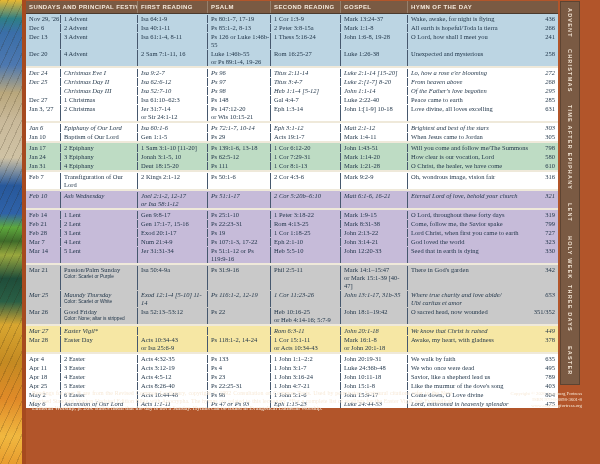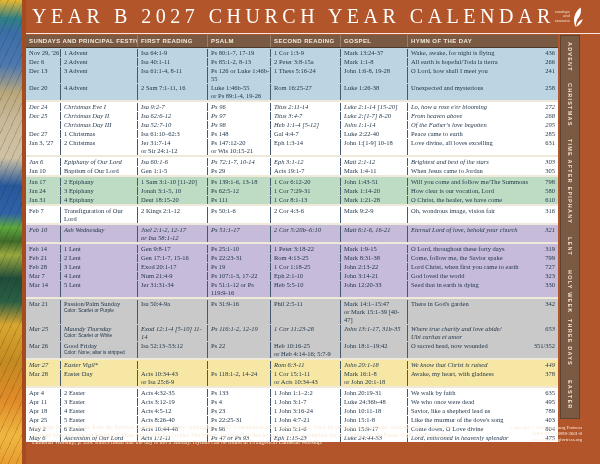--- a/index.html
+++ b/index.html
@@ -65,34 +65,20 @@
   .foot-left{flex:1;font-size:5.9px;line-height:7.6px;text-align:justify;}
   .foot-right{flex:0 0 120px;text-align:right;font-size:4.8px;line-height:6px;padding-top:1px;}
 </style>
 </head>
 <body>
 
 <div id="app">
   <div class="art"></div>
   <div class="right-col">
 
-    <div class="titlebar">
-      <h1 class="title">YEAR B 2027 CHURCH YEAR CALENDAR</h1>
-      <div class="logo">
-        <div class="logo-text">
-          <span>sundays</span>
-          <span>and</span>
-          <span>seasons</span>
-        </div>
-        <svg class="leaf" viewBox="0 0 14 22">
-          <path d="M10.5 0.5 C4.5 5 2.2 11 3.6 18.5 C4 20.5 4.8 21.5 5.2 21.8 C5 19 5.6 16 7 13.2 C10 10 11.6 5.5 10.5 0.5 Z" fill="#ffffff"></path>
-          <path d="M5.2 21.8 C8.5 20.8 11.5 18 12.8 13.5 C10 14.5 7.8 16.5 6.5 19.2 Z" fill="#ffffff"></path>
-        </svg>
-      </div>
-    </div>
 
     <div class="main">
       <div class="tablewrap">
         <div class="thead" id="thead">
             <div class="hc">SUNDAYS AND PRINCIPAL FESTIVALS</div>
             <div class="hc">FIRST READING</div>
             <div class="hc">PSALM</div>
             <div class="hc">SECOND READING</div>
             <div class="hc">GOSPEL</div>
             <div class="hc">HYMN OF THE DAY</div>

